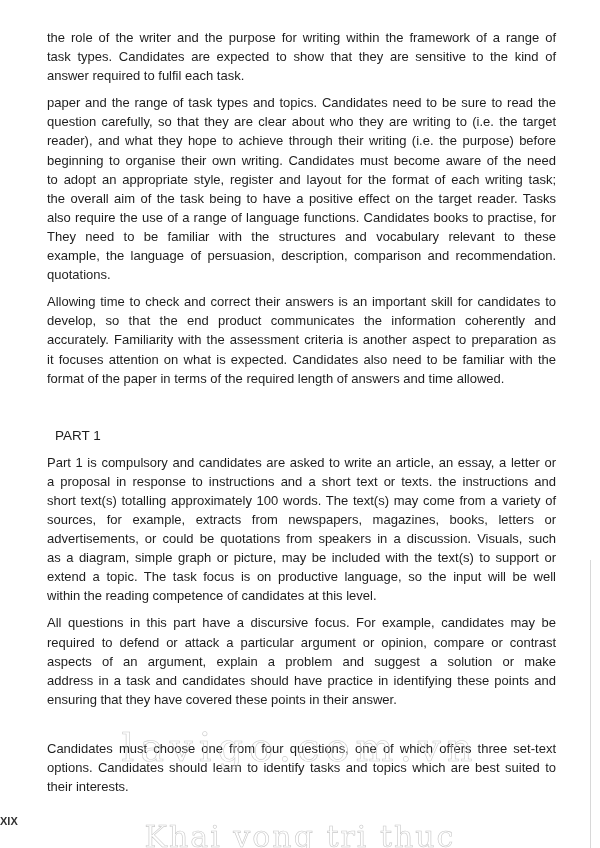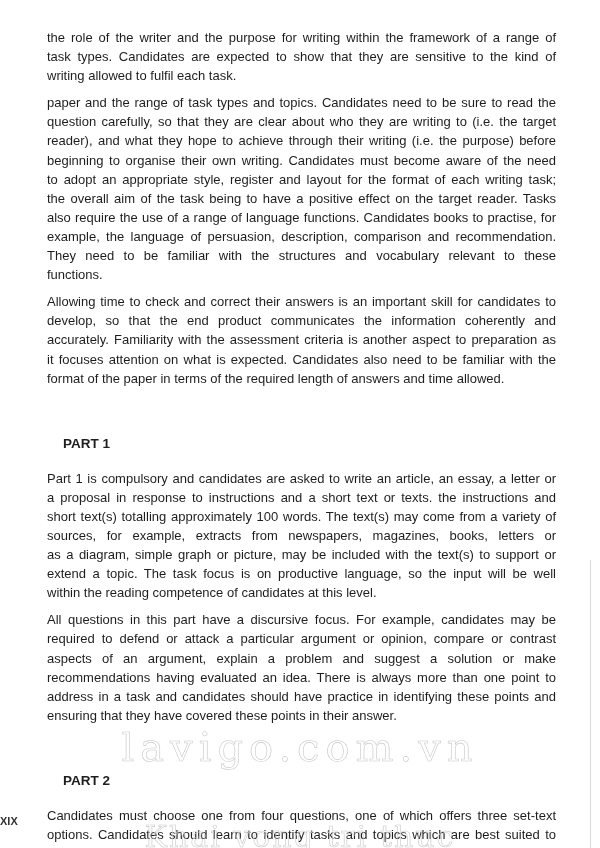--- a/index.html
+++ b/index.html
@@ -9,21 +9,21 @@
     font-family: "Liberation Sans", sans-serif;
     color: #1e1e1e;
   }
   .page { position: absolute; left: 47px; top: 28px; width: 509px; }
   .para {
     font-size: 13px; line-height: 19.1px; text-align: justify;
     margin: 0;
   }
   .line { display: block; text-align: justify; text-align-last: justify; white-space: nowrap; height: 19.1px; }
   .line.last { text-align-last: left; }
-  .heading { font-weight: bold; font-size: 13.5px; line-height: 19px; margin: 16px; }
+  .heading { font-weight: normal; font-size: 13.5px; line-height: 19px; margin: 8px; }
   .gap-small { height: 8px; }
   .gap-large { height: 30px; }
   .pagenum {
     position: absolute; left: 0; width: 600px; top: 815px;
     text-align: left; font-size: 11px; font-weight: bold; color: #333;
   }
   .edge-line { position: absolute; left: 590px; top: 560px; width: 1px; height: 288px; background: #d8d8d8; }
   .watermark {
     position: absolute; left: 0; width: 600px; text-align: center;
     color: transparent; -webkit-text-stroke: 0.6px #c9c9c9;
@@ -33,73 +33,73 @@
   .wm2 { top: 819px; font-size: 30px; letter-spacing: 2px; }
 </style>
 </head>
 <body>
 
 <div class="page">
 
   <div class="para">
     <span class="line">the role of the writer and the purpose for writing within the framework of a range of</span>
     <span class="line">task types. Candidates are expected to show that they are sensitive to the kind of</span>
-    <span class="line last">writing allowed to fulfil each task.</span>
+    <span class="line last">answer required to fulfil each task.</span>
   </div>
   <div class="gap-small"></div>
 
   <div class="para">
     <span class="line">paper and the range of task types and topics. Candidates need to be sure to read the</span>
     <span class="line">question carefully, so that they are clear about who they are writing to (i.e. the target</span>
     <span class="line">reader), and what they hope to achieve through their writing (i.e. the purpose) before</span>
     <span class="line">beginning to organise their own writing. Candidates must become aware of the need</span>
     <span class="line">to adopt an appropriate style, register and layout for the format of each writing task;</span>
     <span class="line">the overall aim of the task being to have a positive effect on the target reader. Tasks</span>
     <span class="line">also require the use of a range of language functions. Candidates books to practise, for</span>
+    <span class="line">They need to be familiar with the structures and vocabulary relevant to these</span>
     <span class="line">example, the language of persuasion, description, comparison and recommendation.</span>
-    <span class="line">They need to be familiar with the structures and vocabulary relevant to these</span>
-    <span class="line last">functions.</span>
+    <span class="line last">quotations.</span>
   </div>
   <div class="gap-small"></div>
 
   <div class="para">
     <span class="line">Allowing time to check and correct their answers is an important skill for candidates to</span>
     <span class="line">develop, so that the end product communicates the information coherently and</span>
     <span class="line">accurately. Familiarity with the assessment criteria is another aspect to preparation as</span>
     <span class="line">it focuses attention on what is expected. Candidates also need to be familiar with the</span>
     <span class="line last">format of the paper in terms of the required length of answers and time allowed.</span>
   </div>
   <div class="gap-large"></div>
 
   <div class="heading">PART 1</div>
   <div class="para">
     <span class="line">Part 1 is compulsory and candidates are asked to write an article, an essay, a letter or</span>
     <span class="line">a proposal in response to instructions and a short text or texts. the instructions and</span>
     <span class="line">short text(s) totalling approximately 100 words. The text(s) may come from a variety of</span>
     <span class="line">sources, for example, extracts from newspapers, magazines, books, letters or</span>
+    <span class="line">advertisements, or could be quotations from speakers in a discussion. Visuals, such</span>
     <span class="line">as a diagram, simple graph or picture, may be included with the text(s) to support or</span>
     <span class="line">extend a topic. The task focus is on productive language, so the input will be well</span>
     <span class="line last">within the reading competence of candidates at this level.</span>
   </div>
   <div class="gap-small"></div>
 
   <div class="para">
     <span class="line">All questions in this part have a discursive focus. For example, candidates may be</span>
     <span class="line">required to defend or attack a particular argument or opinion, compare or contrast</span>
     <span class="line">aspects of an argument, explain a problem and suggest a solution or make</span>
-    <span class="line">recommendations having evaluated an idea. There is always more than one point to</span>
     <span class="line">address in a task and candidates should have practice in identifying these points and</span>
     <span class="line last">ensuring that they have covered these points in their answer.</span>
   </div>
   <div class="gap-large"></div>
 
-  <div class="heading">PART 2</div>
   <div class="para">
     <span class="line">Candidates must choose one from four questions, one of which offers three set-text</span>
     <span class="line">options. Candidates should learn to identify tasks and topics which are best suited to</span>
+    <span class="line last">their interests.</span>
   </div>
   <div class="gap-large" style="height:20px"></div>
 
 </div>
 
 <div class="watermark wm1">lavigo.com.vn</div>
 <div class="watermark wm2">Khai vong tri thuc</div>
 
 <div class="pagenum">XIX</div>
 <div class="edge-line"></div>

